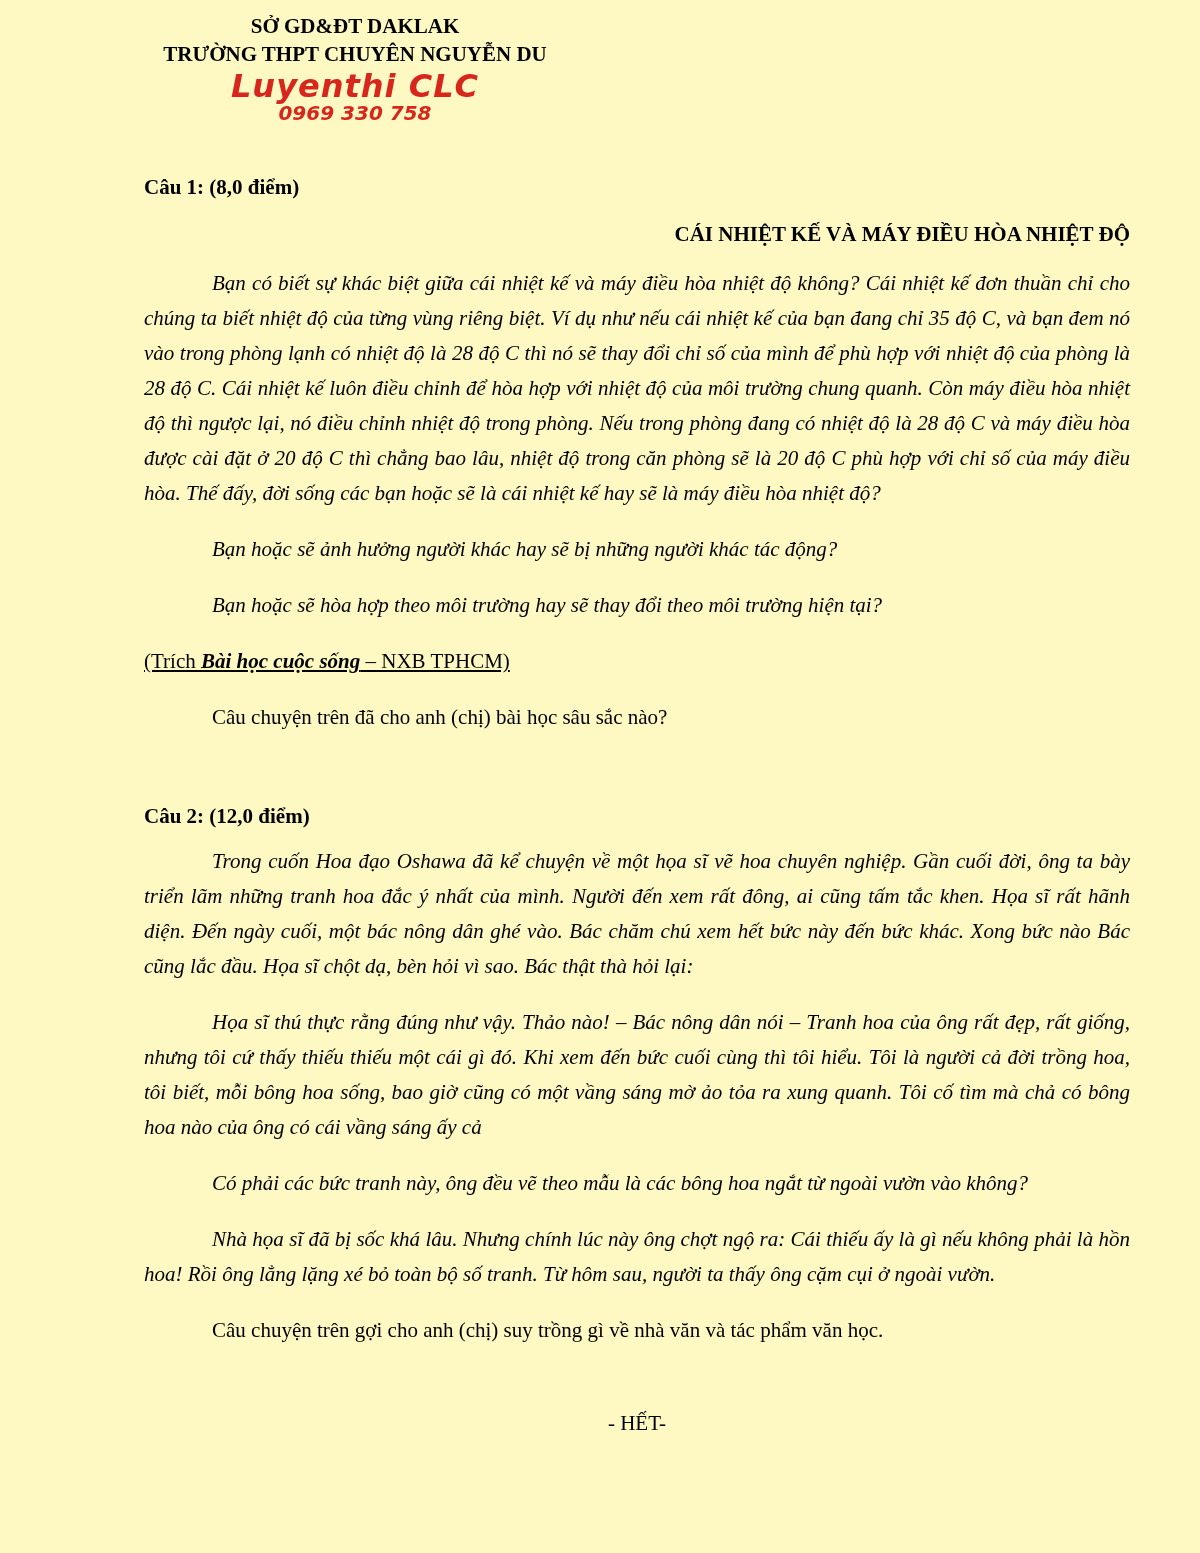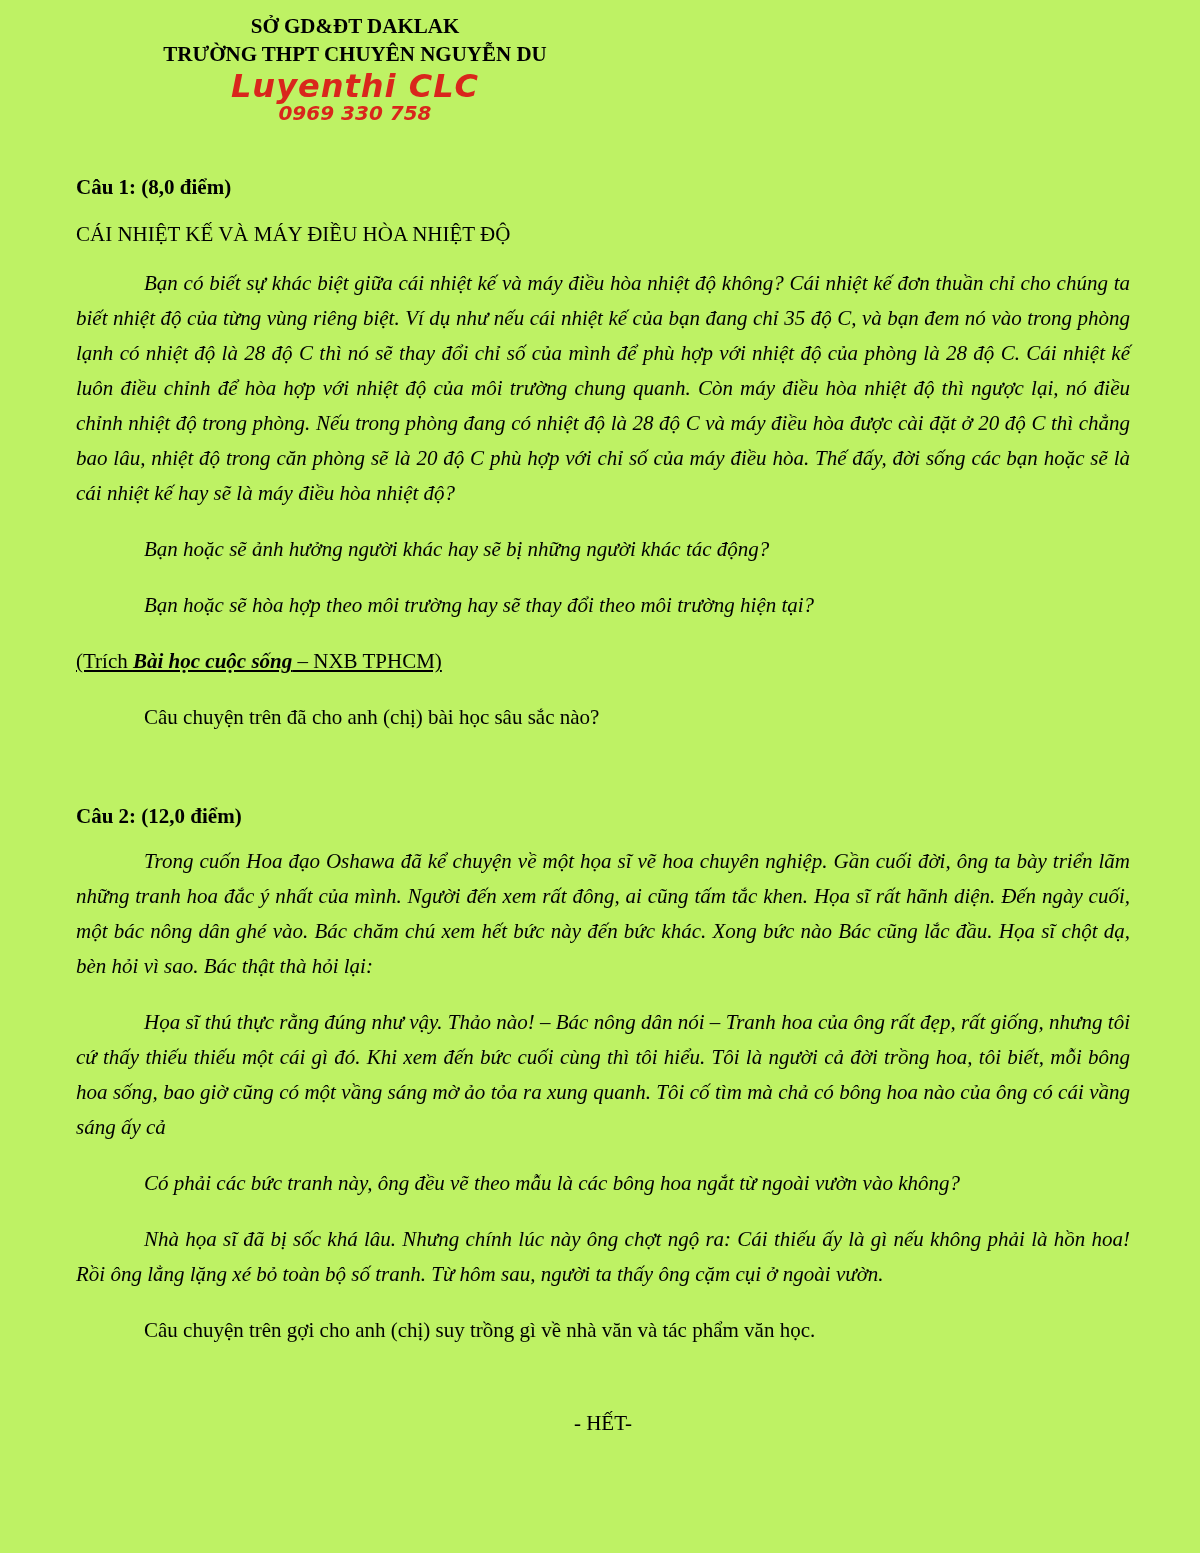--- a/index.html
+++ b/index.html
@@ -1,21 +1,21 @@
 <!DOCTYPE html>
 <html lang="vi"><head>
 <meta charset="utf-8">
 <style>
   html, body { margin: 0; padding: 0; background: #ffffff; }
   .page {
     position: relative;
     width: 1200px;
     min-height: 1553px;
     margin: 0 auto;
-    background: #bef264;
+    background: #fef9c3;
     font-family: "Liberation Serif", "DejaVu Serif", serif;
     font-size: 21px;
     line-height: 35px;
     color: #000000;
     box-sizing: border-box;
     padding-top: 12px;
   }
 
   
   .header {
@@ -46,29 +46,30 @@
   .logo-phone {
     font-family: "DejaVu Sans", sans-serif;
     font-weight: bold;
     font-style: italic;
     font-size: 20px;
     line-height: 22px;
   }
 
   
   .content {
-    padding: 0 70px 0 76px;
+    padding: 0 70px 0 104px;
+    margin-left: 40px;
   }
   .q-heading {
     font-weight: bold;
     margin-top: 46px;
   }
   .q-title {
-    font-weight: normal;
-    text-align: left;
+    font-weight: bold;
+    text-align: right;
     margin-top: 12px;
   }
   .quote {
     font-style: italic;
     text-align: justify;
     text-indent: 68px;
     margin-top: 14px;
   }
   .quote-line {
     font-style: italic;

